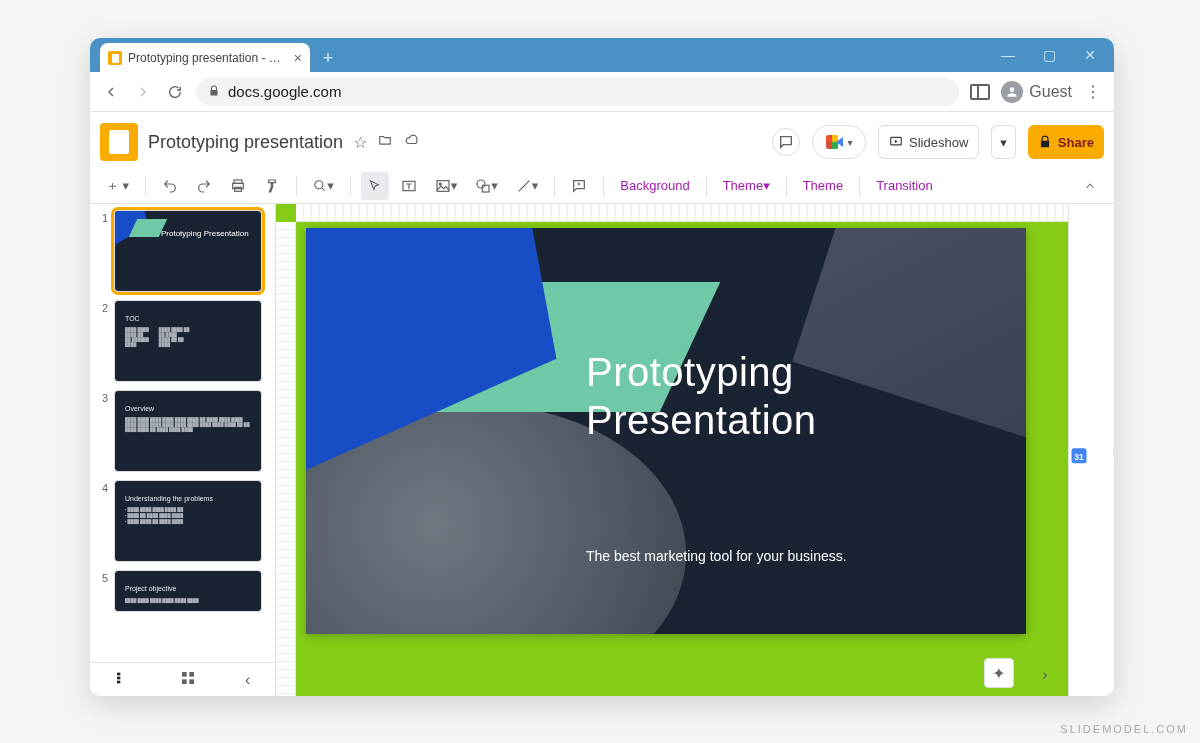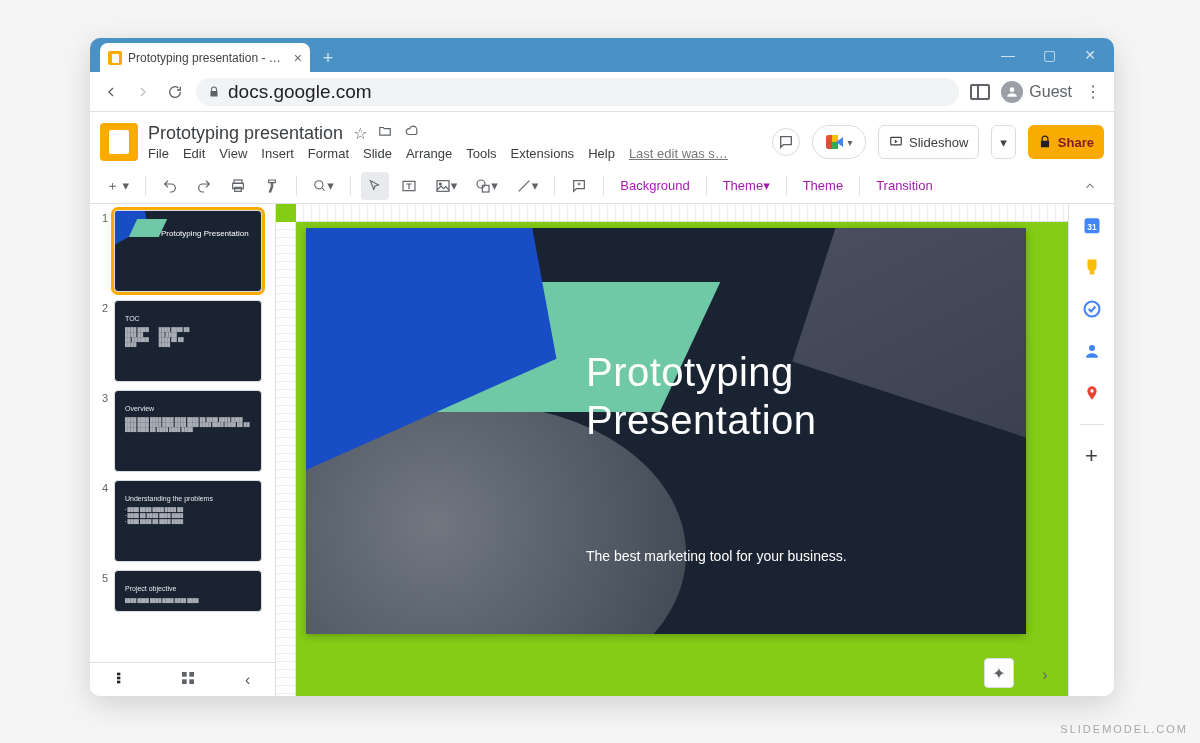--- a/index.html
+++ b/index.html
@@ -12,21 +12,21 @@
 .tabstrip { position: absolute; left: 10px; bottom: -1px; display: flex; align-items: flex-end; gap: 6px; }
 .tab { background: #fff; border-radius: 8px 8px 0 0; height: 30px; width: 210px; display: flex; align-items: center; padding: 0 8px; gap: 6px; font-size: 12px; color: #444; }
 .tab .favicon { width: 14px; height: 14px; background: #f9ab00; border-radius: 2px; display: flex; align-items: center; justify-content: center; }
 .tab .favicon::after{content:""; width:7px;height:9px;background:#fff;border-radius:1px;}
 .tab .title { flex: 1; white-space: nowrap; overflow: hidden; text-overflow: ellipsis; }
 .tab .close { color: #666; font-size: 14px; cursor: pointer; }
 .newtab { width: 24px; height: 24px; color: #cfe3f0; display: flex; align-items: center; justify-content: center; font-size: 18px; cursor: pointer; margin-bottom: 3px; }
 .omnibar { height: 40px; background: #fff; display: flex; align-items: center; padding: 0 10px; gap: 10px; border-bottom: 1px solid #e1e1e1; }
 .icobtn { width: 22px; height: 22px; display: flex; align-items: center; justify-content: center; color: #5f6368; cursor: pointer; }
 .icobtn svg { stroke: currentColor; fill: none; stroke-width: 2; }
-.addr { flex: 1; background: #f1f3f4; border-radius: 16px; height: 28px; display: flex; align-items: center; padding: 0 12px; gap: 8px; font-size: 19px; color: #444; }
+.addr { flex: 1; background: #f1f3f4; border-radius: 16px; height: 28px; display: flex; align-items: center; padding: 0 12px; gap: 8px; font-size: 15px; color: #444; }
 .addr .lock { color: #5f6368; }
 .addr .host { color: #202124; }
 .addr .path { color: #6f6f6f; white-space: nowrap; overflow: hidden; text-overflow: ellipsis; }
 .guest { display: flex; align-items: center; gap: 6px; color: #5f6368; }
 .guest .avatar { width: 22px; height: 22px; border-radius: 50%; background: #9aa0a6; display: flex; align-items: center; justify-content: center; }
 .guest .avatar svg { fill: #fff; }
 .appheader { height: 56px; display: flex; align-items: center; padding: 4px 10px 0 10px; gap: 10px; }
 .applogo { width: 38px; height: 38px; background: #f9ab00; border-radius: 4px; display: flex; align-items: center; justify-content: center; }
 .applogo::after{content:"";width:20px;height:24px;background:#fff;border-radius:2px;}
 .titlecol { display: flex; flex-direction: column; gap: 2px; }
@@ -63,21 +63,21 @@
 .hruler { position: absolute; top: 0; left: 20px; right: 0; height: 18px; background: repeating-linear-gradient(to right, #fefefe 0, #fefefe 7px, #eee 7px, #eee 8px); border-bottom: 1px solid #e3e3e3;}
 .vruler { position: absolute; top: 18px; left: 0; bottom: 0; width: 20px; background: repeating-linear-gradient(to bottom, #fefefe 0, #fefefe 7px, #eee 7px, #eee 8px); border-right:1px solid #e3e3e3;}
 .slide { position: absolute; top: 24px; left: 30px; width: 720px; height: 406px; background: #1a2332; box-shadow: 0 2px 8px rgba(0,0,0,.25); overflow: hidden; }
 .slide .bgshape1 { position:absolute; top:-80px; right:-60px; width:260px; height:260px; background: linear-gradient(135deg,#aab 0%, #778 100%); opacity:.35; transform: rotate(18deg);}
 .slide .bgshape2 { position:absolute; bottom:-70px; left:-40px; width:420px; height:300px; border-radius:50%;
  background: radial-gradient(circle at 40% 40%, #b7bcc2 0%, #7c848c 60%, #555b62 100%); opacity:.55;}
 .slide .blue { position:absolute; top:-60px; left:-50px; width:280px; height:260px; background:#184dc6; transform: skewY(-15deg) rotate(-10deg); }
 .slide .green { position:absolute; top:54px; left:124px; width:260px; height:130px; background:#6fc8a6; transform: skewX(-25deg); }
 .slide .title { position:absolute; top:120px; left:280px; color:#fff; font-size:40px; font-weight:400; line-height:48px; letter-spacing:.5px; }
 .slide .sub { position:absolute; top:320px; left:280px; color:#fff; font-size:14px; }
-.rightrail { width: 46px; border-left: 1px solid #e1e1e1; display: flex; flex-direction: column; align-items: center; padding-top: 10px; gap: 20px; }
+.rightrail { width: 46px; border-left: 1px solid #e1e1e1; display: flex; flex-direction: row; align-items: center; padding-top: 10px; gap: 20px; }
 .railicon { width: 22px; height: 22px; cursor: pointer; display:flex; align-items:center; justify-content:center; font-size:18px; }
 .explore-badge{position:absolute;bottom:8px;right:54px;width:30px;height:30px;background:#fff;border:1px solid #dadce0;border-radius:4px;display:flex;align-items:center;justify-content:center;color:#5f6368;cursor:pointer;}
 .expandright{position:absolute;bottom:8px;right:10px;width:26px;height:26px;display:flex;align-items:center;justify-content:center;color:#5f6368;cursor:pointer;}
 .meet-core{position:relative;width:18px;height:14px;}
 .meet-core .b1{position:absolute;top:0;left:0;width:12px;height:14px;background:#34a853;border-radius:3px 0 0 3px;overflow:hidden;}
 .meet-core .b1::before{content:"";position:absolute;top:0;left:0;width:12px;height:7px;background:#fbbc04;}
 .meet-core .b1::after{content:"";position:absolute;top:0;left:0;width:6px;height:14px;background:#ea4335;opacity:.9;}
 .meet-core .tri{position:absolute;top:2px;left:10px;width:0;height:0;border-top:5px solid transparent;border-bottom:5px solid transparent;border-right:7px solid #4285f4;}
 .tab-panel{width:20px;height:16px;border:2px solid #5f6368;border-radius:2px;position:relative;}
 .tab-panel::after{content:"";position:absolute;top:0;bottom:0;left:5px;width:2px;background:#5f6368;}
@@ -149,33 +149,20 @@
         <span class="metaicons">
           <span>☆</span>
           <span><svg width="16" height="14" viewBox="0 0 24 24" stroke="#5f6368" fill="none" stroke-width="2">
                 <path d="M3 6h6l2 2h10v11H3z"></path>
               </svg></span>
           <span><svg width="18" height="14" viewBox="0 0 24 24" stroke="#5f6368" fill="none" stroke-width="2">
                 <path d="M7 18a5 5 0 1 1 1-9.9A6 6 0 0 1 20 12a4 4 0 0 1-2 6H7z"></path>
               </svg></span>
         </span>
       </div>
-      <div class="menubar">
-        <span class="mi">File</span>
-        <span class="mi">Edit</span>
-        <span class="mi">View</span>
-        <span class="mi">Insert</span>
-        <span class="mi">Format</span>
-        <span class="mi">Slide</span>
-        <span class="mi">Arrange</span>
-        <span class="mi">Tools</span>
-        <span class="mi">Extensions</span>
-        <span class="mi">Help</span>
-        <span class="mi lastedit">Last edit was s…</span>
-      </div>
     </div>
     <div class="header-right">
       <div class="icobtn" style="width:28px;height:28px;border:1px solid #dadce0;border-radius:50%">
           <svg width="16" height="16" viewBox="0 0 24 24">
             <path d="M4 4h16v12H8l-4 4z"></path>
           </svg>
         </div>
       <div class="meetbtn">
           <div class="meet-core">
             <div class="b1"></div>

